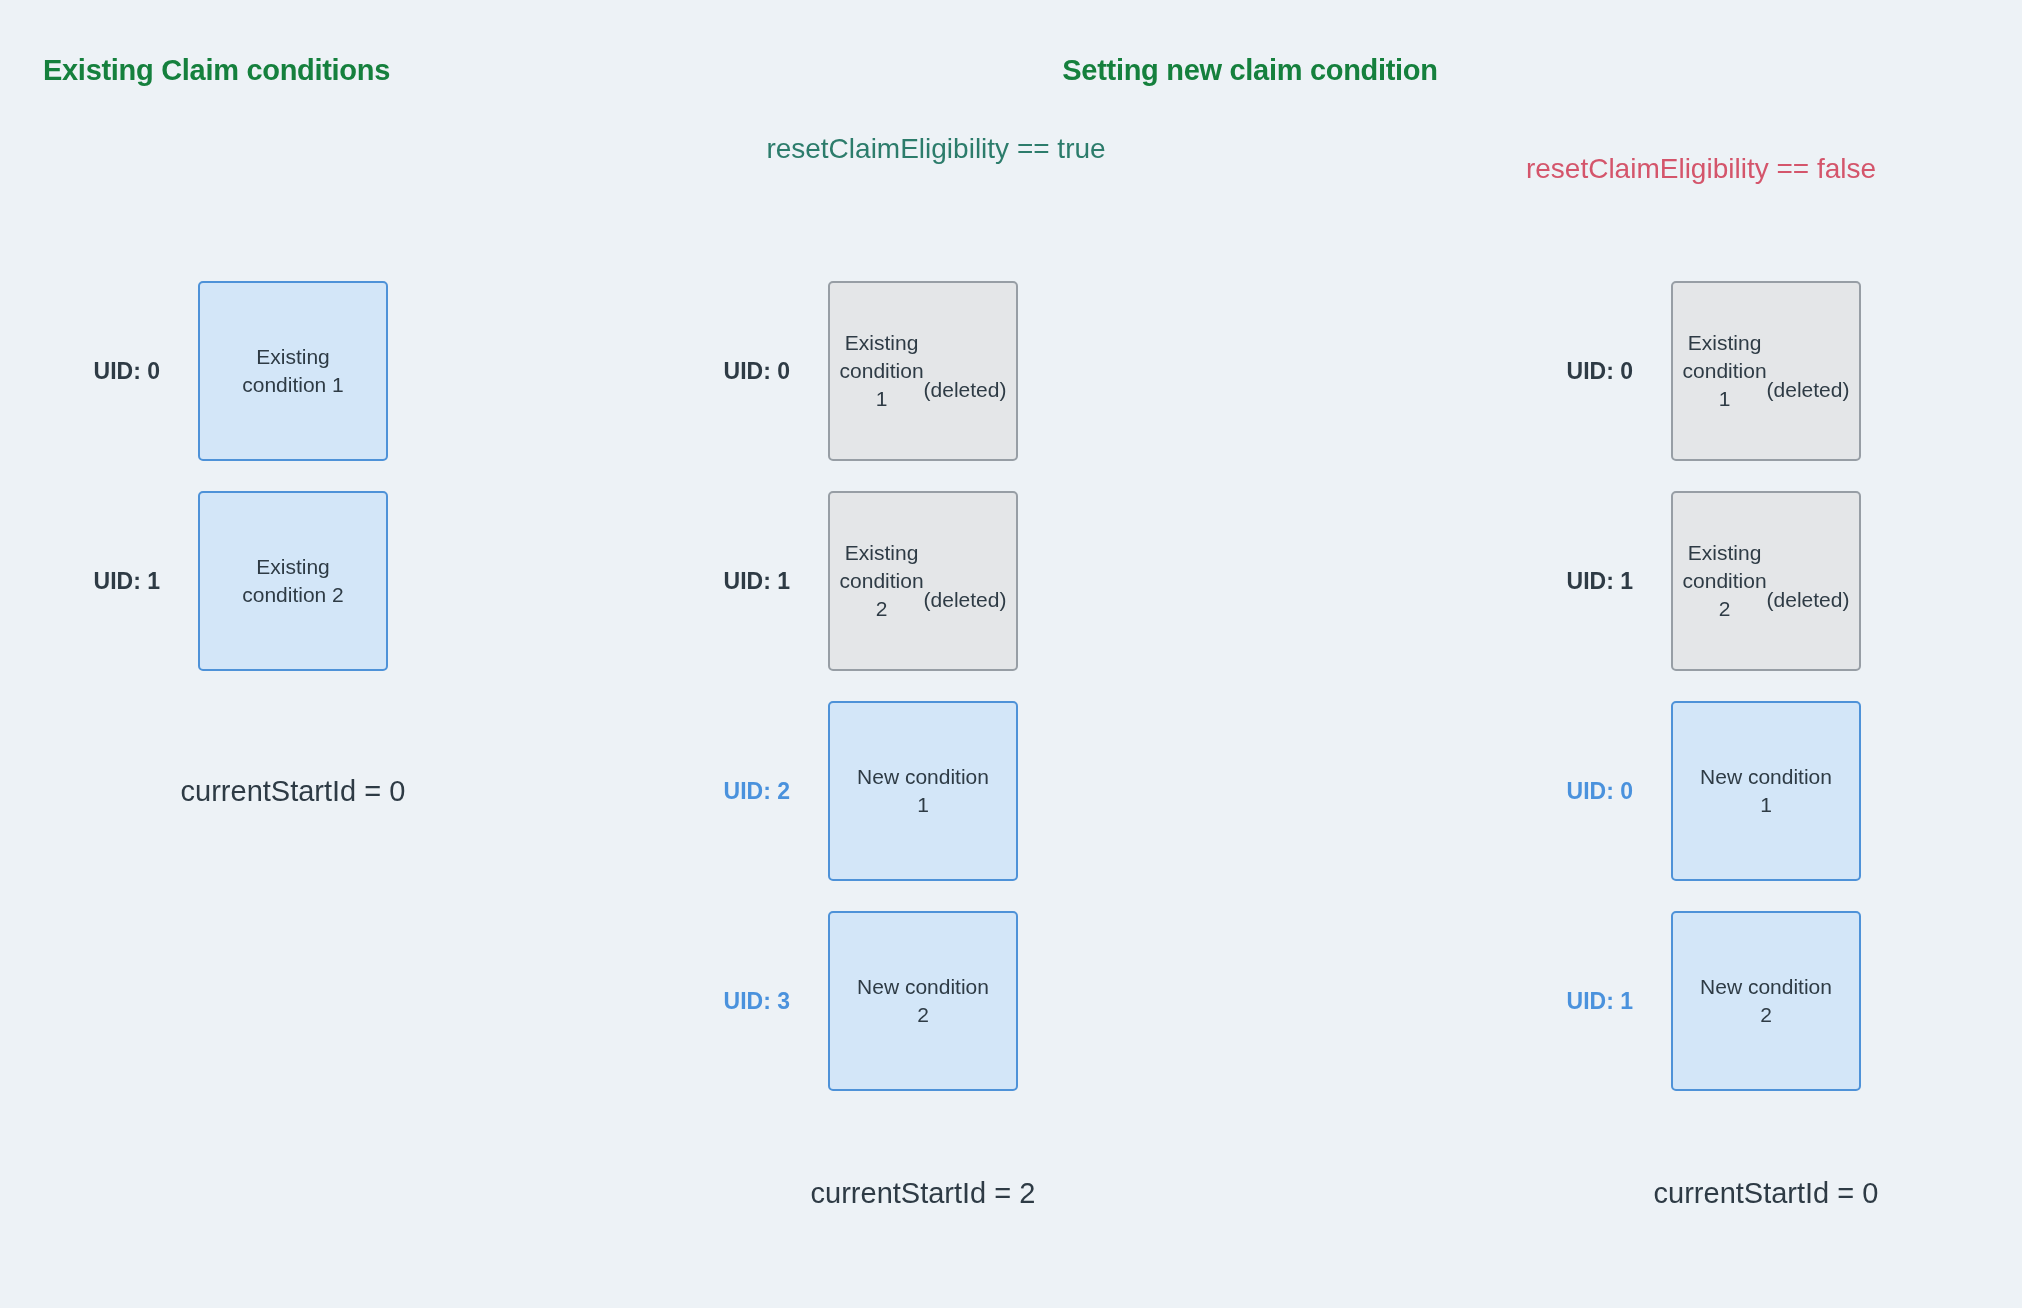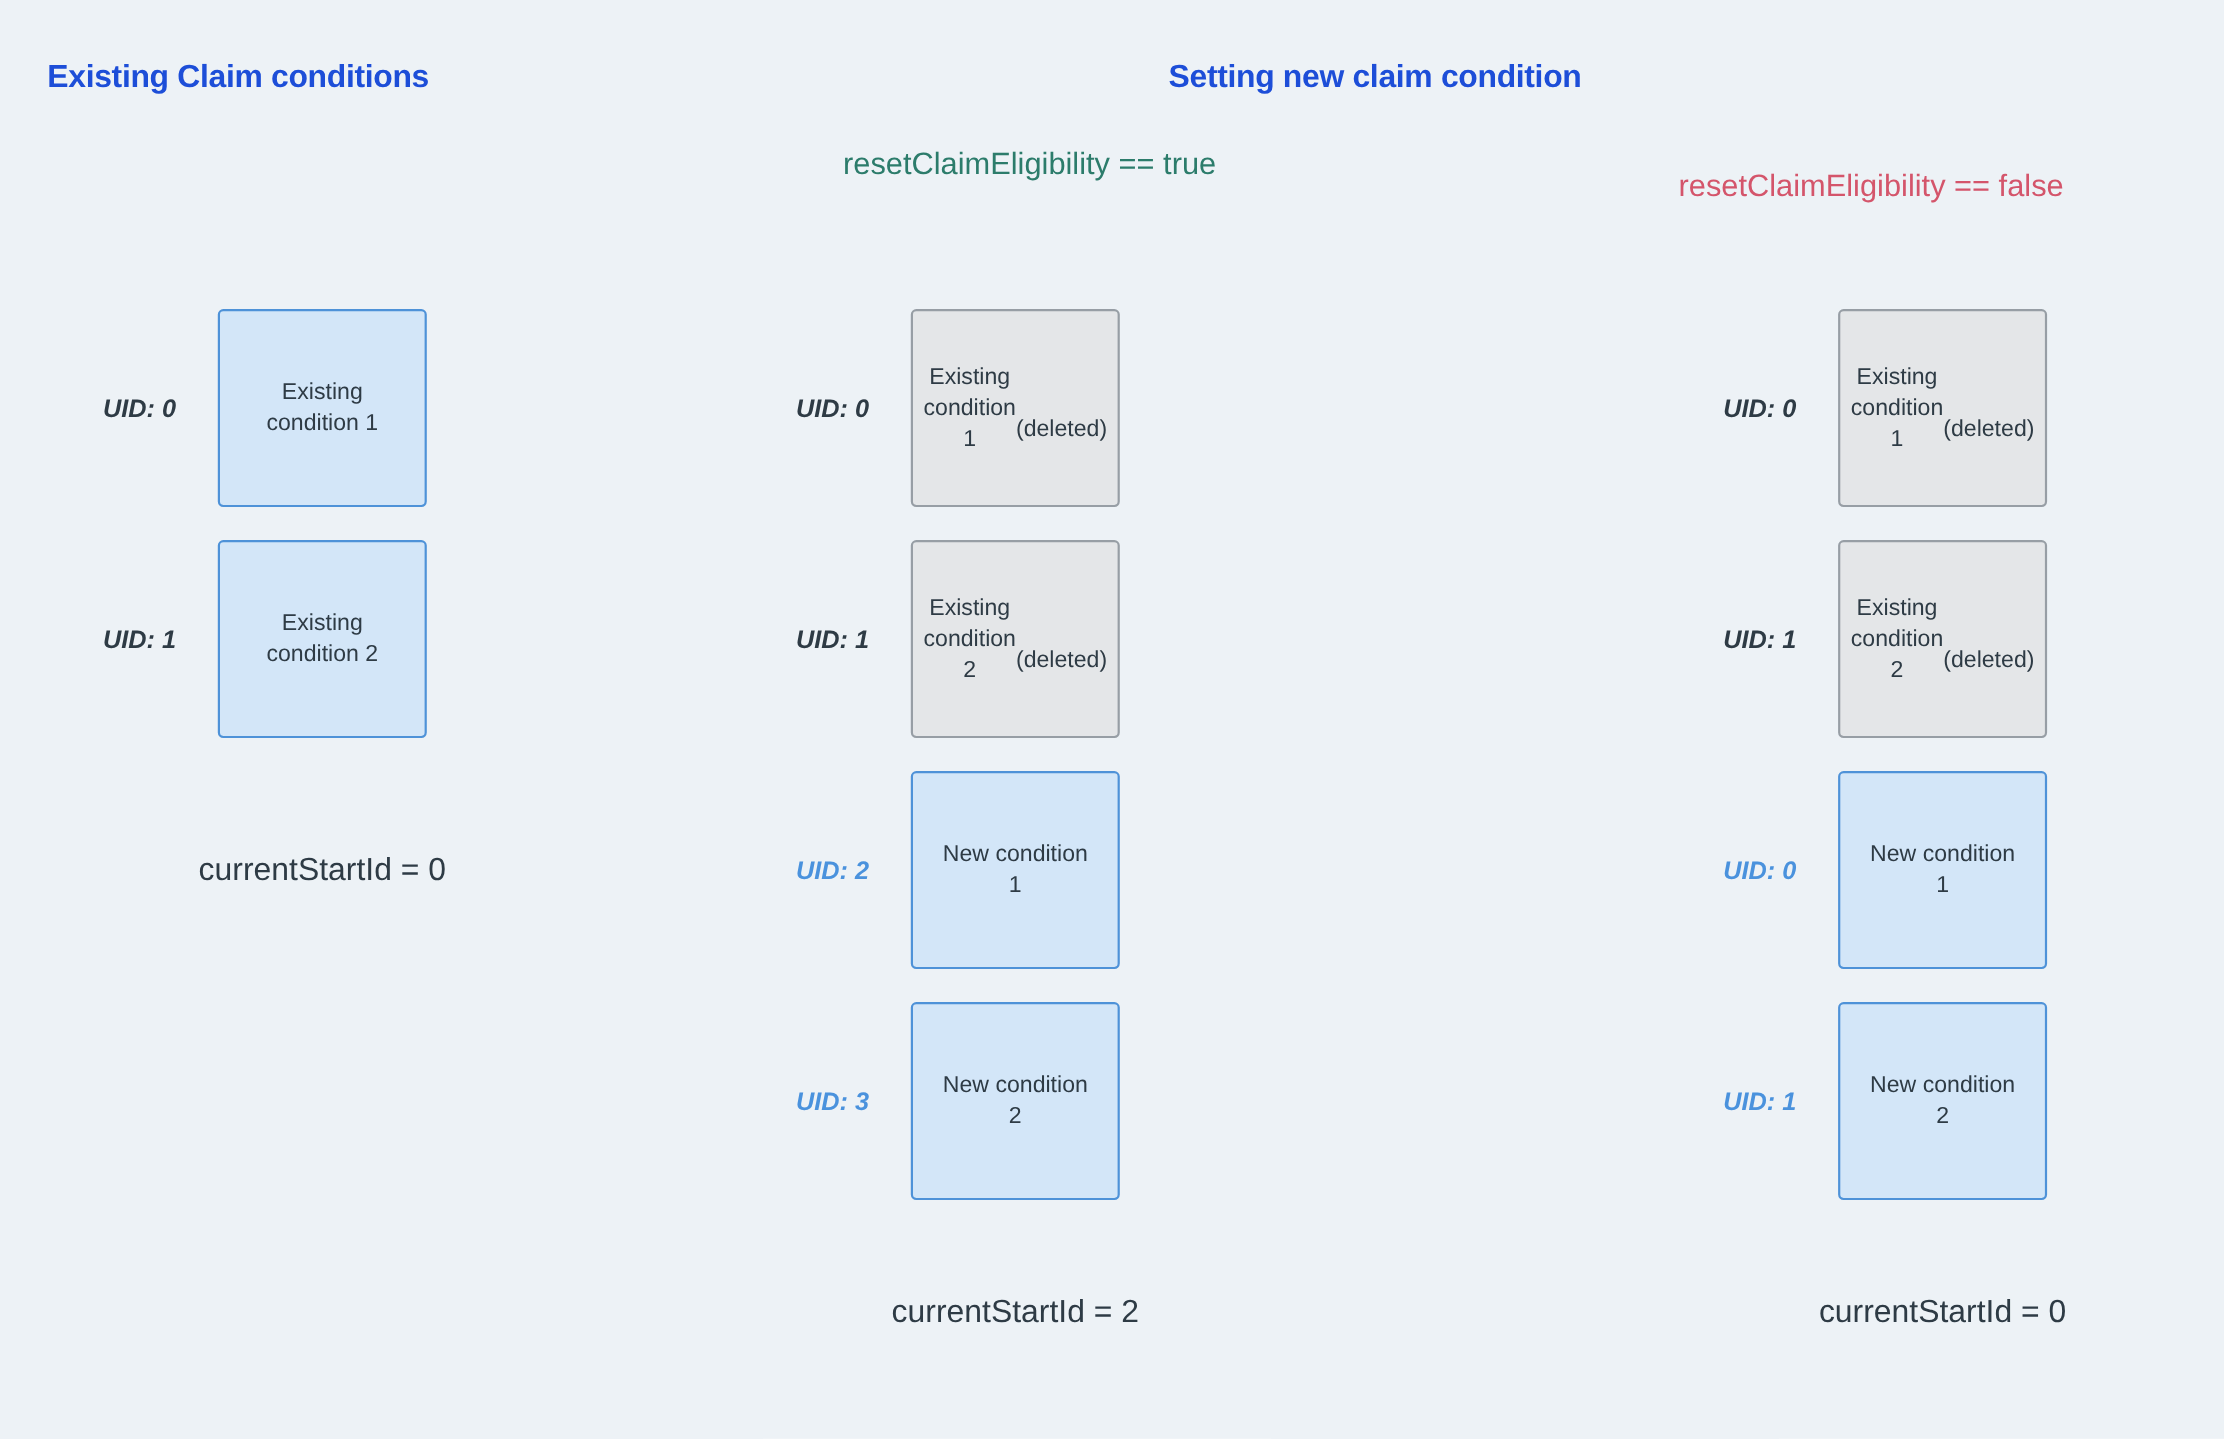--- a/index.html
+++ b/index.html
@@ -11,21 +11,21 @@
     font-family: "Liberation Sans", sans-serif;
     color: #2e3b45;
     overflow: hidden;
   }
   .heading {
     position: absolute;
     top: 54px;
     font-size: 29px;
     font-weight: bold;
     letter-spacing: -0.3px;
-    color: #1d4ed8;
+    color: #15803d;
     white-space: nowrap;
   }
   .heading-left { left: 43px; }
   .heading-mid { left: 1250px; transform: translateX(-50%); }
   .scenario-label {
     position: absolute;
     top: 133px;
     transform: translateX(-50%);
     font-size: 28px;
     white-space: nowrap;
@@ -43,21 +43,20 @@
     margin-bottom: 30px;
   }
   .uid {
     width: 102px;
     margin-right: 38px;
     text-align: right;
     font-size: 23px;
     font-weight: bold;
     color: #2e3b45;
     white-space: nowrap;
-    font-style: italic;
   }
   .uid.blue { color: #4a92dd; }
   .box {
     box-sizing: border-box;
     width: 190px;
     height: 180px;
     padding: 0 24px;
     border-radius: 5px;
     display: flex;
     justify-content: center;

